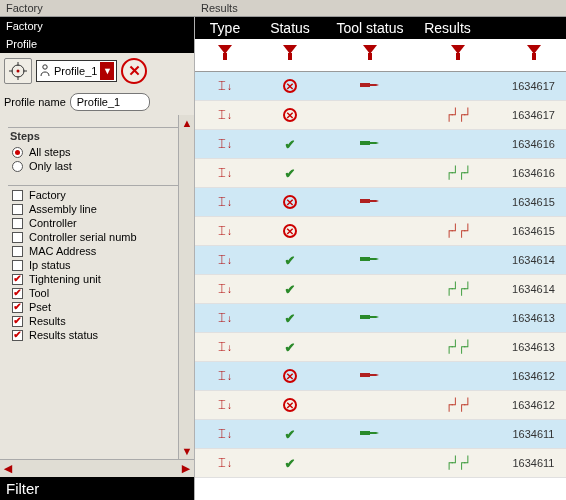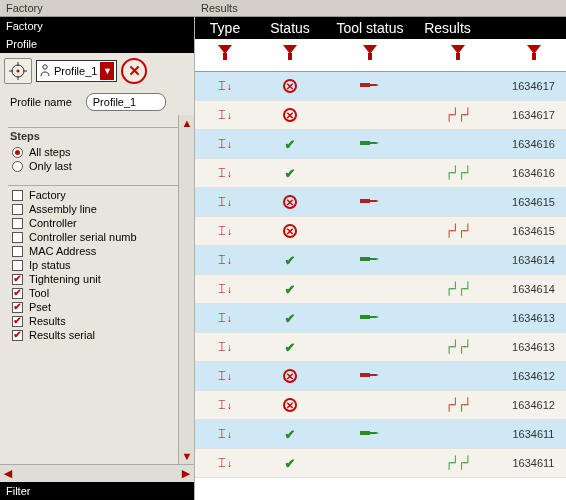--- a/index.html
+++ b/index.html
@@ -92,22 +92,22 @@
     border-radius:50%;
     color:#c00;
     font-weight:bold;
     display:flex;align-items:center;justify-content:center;
     font-size:15px;
     background:#f0ede5;
   }
 
   .form-row {
     display:flex;align-items:center;
-    padding:4px 10px;
-    gap:14px;
+    padding:4px 4px;
+    gap:4px;
   }
   input[type=text]{
     border:1px solid #777;
     border-radius:8px;
     padding:2px 6px;
     font-size:11px;
     background:#fff;
   }
 
   .group {
@@ -213,21 +213,21 @@
     display:inline-flex;align-items:center;justify-content:center;color:#c00;font-weight:bold;font-size:10px;
   }
   .status-ok { color:#2a8a2a;font-size:13px;font-weight:bold;}
   .tool-ico { display:inline-block;transform:rotate(0deg);}
   .step-ico { font-family:monospace;font-size:12px;letter-spacing:-1px;}
   .step-red{color:#c04030;} .step-green{color:#3a9a3a;}
   .c-res-cell{color:#333;}
 
   
   .filter-bar {
-    background:#000;color:#fff;padding:3px 6px;font-size:11px;
+    background:#000;color:#fff;padding:3px 6px;font-size:15px;
   }
 </style>
 </head>
 <body>
 
 <div class="top-labels">
   <div class="top-left">Factory</div>
   <div class="top-right">Results</div>
 </div>
 
@@ -320,21 +320,21 @@
             <div class="opt-row">
               <span class="check">✔</span>
               <span>Pset</span>
             </div>
             <div class="opt-row">
               <span class="check">✔</span>
               <span>Results</span>
             </div>
             <div class="opt-row">
               <span class="check">✔</span>
-              <span>Results serial</span>
+              <span>Results status</span>
             </div>
           </div>
       </div>
 
       <div class="vscroll">
         <div class="sbtn">▲</div>
         <div class="sbtn">▼</div>
       </div>
       <div class="hscroll">
         <div class="sbtn">◀</div>

